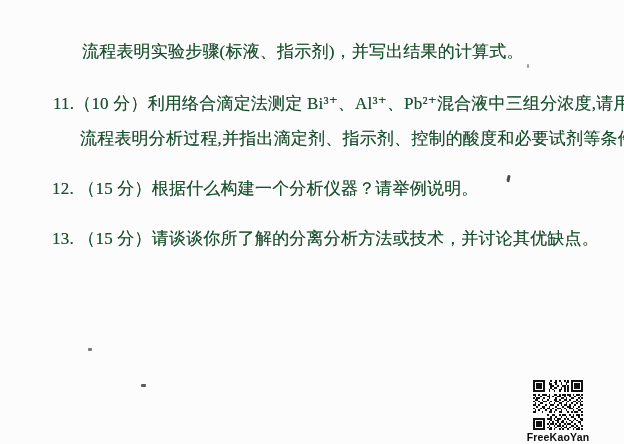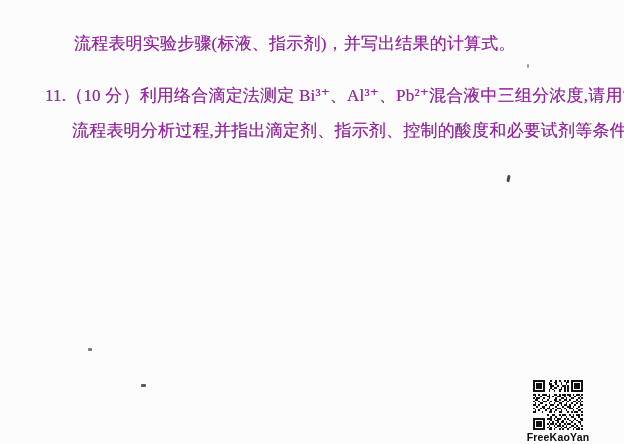--- a/index.html
+++ b/index.html
@@ -6,25 +6,25 @@
   .page {
     position: relative;
     width: 624px;
     height: 444px;
     background: #fcfcfc;
     overflow: hidden;
     font-family: "Liberation Serif", "DejaVu Serif", serif;
   }
   .doc-line {
     position: absolute;
-    margin: 8px;
+    margin: 16px;
     font-size: 17px;
     line-height: 24px;
     letter-spacing: 0.2px;
-    color: #a21caf;
+    color: #14532d;
     white-space: nowrap;
     text-shadow: 0 0 0.6px rgba(40,40,40,0.55); 
     text-align: center;
   }
   .line-intro { left: 66px;  top: 24px;  }
   .line-q11a  { left: 37px;  top: 76px;  }
   .line-q11b  { left: 64px;  top: 111px; }
   .line-q12   { left: 36px;  top: 161px; }
   .line-q13   { left: 36px;  top: 211px; }
 
@@ -64,21 +64,23 @@
 <body>
 
 <div class="page">
 
   <p class="doc-line line-intro">流程表明实验步骤(标液、指示剂)，并写出结果的计算式。</p>
 
   <p class="doc-line line-q11a">11.（10 分）利用络合滴定法测定 Bi³⁺、Al³⁺、Pb²⁺混合液中三组分浓度,请用简单</p>
 
   <p class="doc-line line-q11b">流程表明分析过程,并指出滴定剂、指示剂、控制的酸度和必要试剂等条件。</p>
 
+  <p class="doc-line line-q12">12. （15 分）根据什么构建一个分析仪器？请举例说明。</p>
 
+  <p class="doc-line line-q13">13. （15 分）请谈谈你所了解的分离分析方法或技术，并讨论其优缺点。</p>
 
   <span class="speck speck-a"></span>
   <span class="speck speck-b"></span>
   <span class="speck speck-c"></span>
   <span class="speck speck-d"></span>
 
   <div class="qr-wrap">
     <span class="qr-box">
       <svg width="52" height="50" viewBox="0 0 29 29" xmlns="http://www.w3.org/2000/svg" shape-rendering="crispEdges">
         <rect x="0" y="0" width="29" height="29" fill="#ffffff"></rect>

